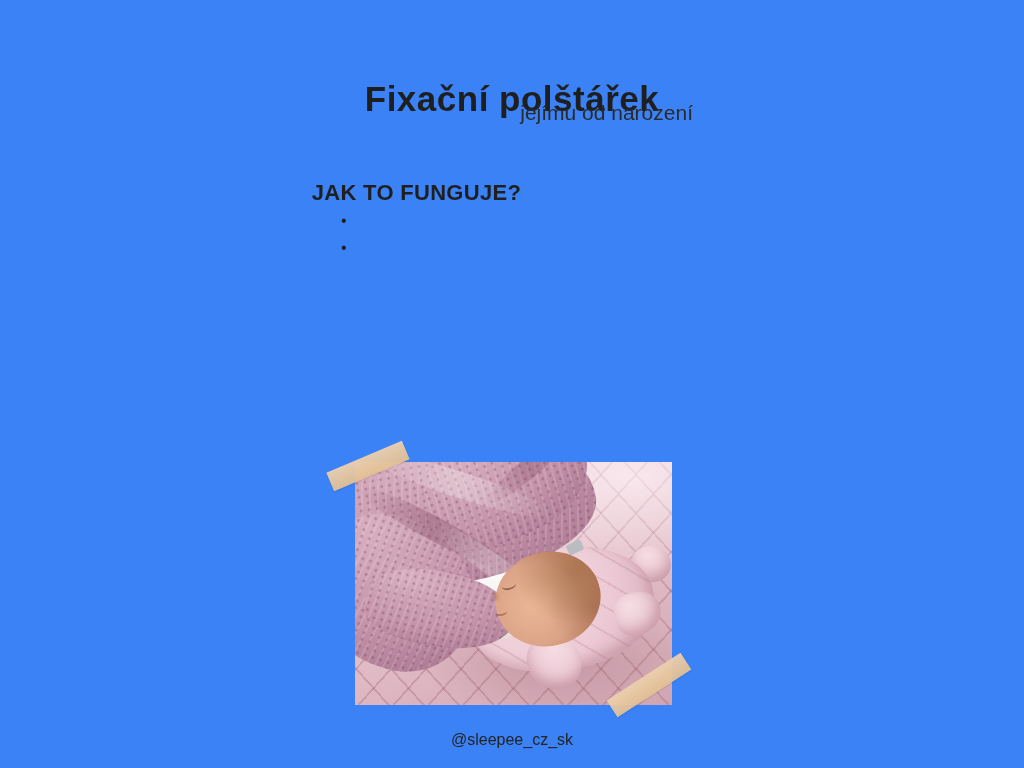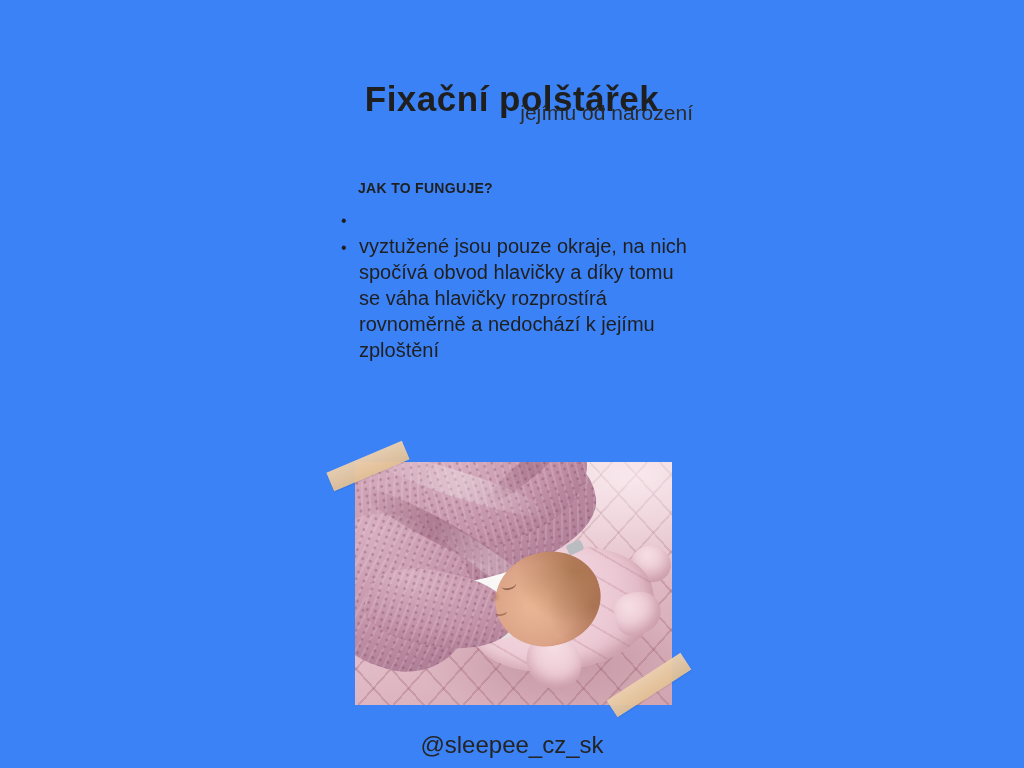--- a/index.html
+++ b/index.html
@@ -6,29 +6,29 @@
   body { width: 1024px; height: 768px; overflow: hidden;
          font-family: "Liberation Sans", "DejaVu Sans", sans-serif; color: var(--ink, #1f1f1f); }
   .canvas { position: relative; width: 1024px; height: 768px; background: #3b82f6; }
 
   
   .title { position: absolute; left: 0; top: 56px; width: 1024px; text-align: center;
            font-size: 35px; font-weight: 600; letter-spacing: 0.5px; color: var(--ink, #1f1f1f); }
   .subtitle { position: absolute; left: 0; top: 101px; width: 693px; text-align: right;
               font-size: 21px; font-weight: 400; color: #2a2a2a; }
   .heading { position: absolute; left: 0; top: 180px; width: 833px; text-align: center;
-             font-size: 14px; font-weight: 700; letter-spacing: 0.3px; color: var(--ink, #1f1f1f); padding-left: 9px; }
+             font-size: 22px; font-weight: 700; letter-spacing: 0.3px; color: var(--ink, #1f1f1f); }
   .bullets { position: absolute; left: 341px; top: 206px; width: 358px;
              margin: 0; padding: 0; list-style: none; }
   .bullets li { position: relative; padding-left: 18px;
                 font-size: 20px; line-height: 26px; color: var(--ink, #1f1f1f); }
   .bullets li + li { margin-top: 27px; }
   .bullets .dot { position: absolute; left: 0; top: 2px; font-size: 16px; }
   .footer { position: absolute; left: 0; top: 731px; width: 1024px; text-align: center;
-            font-size: 24px; color: #242424; }
+            font-size: 16px; color: #242424; }
 
   
   .photo-wrap { position: absolute; left: 355px; top: 462px; width: 317px; height: 243px; }
   .photo { position: absolute; left: 0; top: 0; width: 317px; height: 243px; overflow: hidden;
     background:
       radial-gradient(120% 80% at 88% 6%, rgba(255,247,250,0.65), transparent 55%),
       radial-gradient(62% 34% at 62% 80%, rgba(140,80,95,0.28), transparent 70%),
       repeating-linear-gradient(48deg, transparent 0 24px, var(--quilt_seam, rgba(158,95,112,0.30)) 24px 26px),
       repeating-linear-gradient(-48deg, transparent 0 24px, var(--quilt_seam, rgba(158,95,112,0.30)) 24px 26px),
       linear-gradient(160deg, var(--quilt_light, #f3dde3) 0%, var(--quilt_base, #e6c2cc) 45%, var(--quilt_dark, #d0a5b1) 100%);
@@ -118,21 +118,20 @@
   <div class="subtitle">jejímu od narození</div>
 
   <div class="heading">JAK TO FUNGUJE?</div>
 
   <ul class="bullets">
     <li>
       <span class="dot">•</span>
     </li>
     <li>
       <span class="dot">•</span>
-      <span>vyztužené jsou pouze okraje, na nich spočívá obvod hlavičky a díky tomu se váha hlavičky rozprostírá rovnoměrně a nedochází k jejímu zploštění</span>
     </li>
   </ul>
 
   <div class="photo-wrap">
     <div class="photo">
 
       <div class="pillow pillow-ear-top"></div>
       <div class="pillow pillow-main"></div>
       <div class="pillow pillow-ear-right"></div>
       <div class="pillow pillow-ear-bottom"></div>

